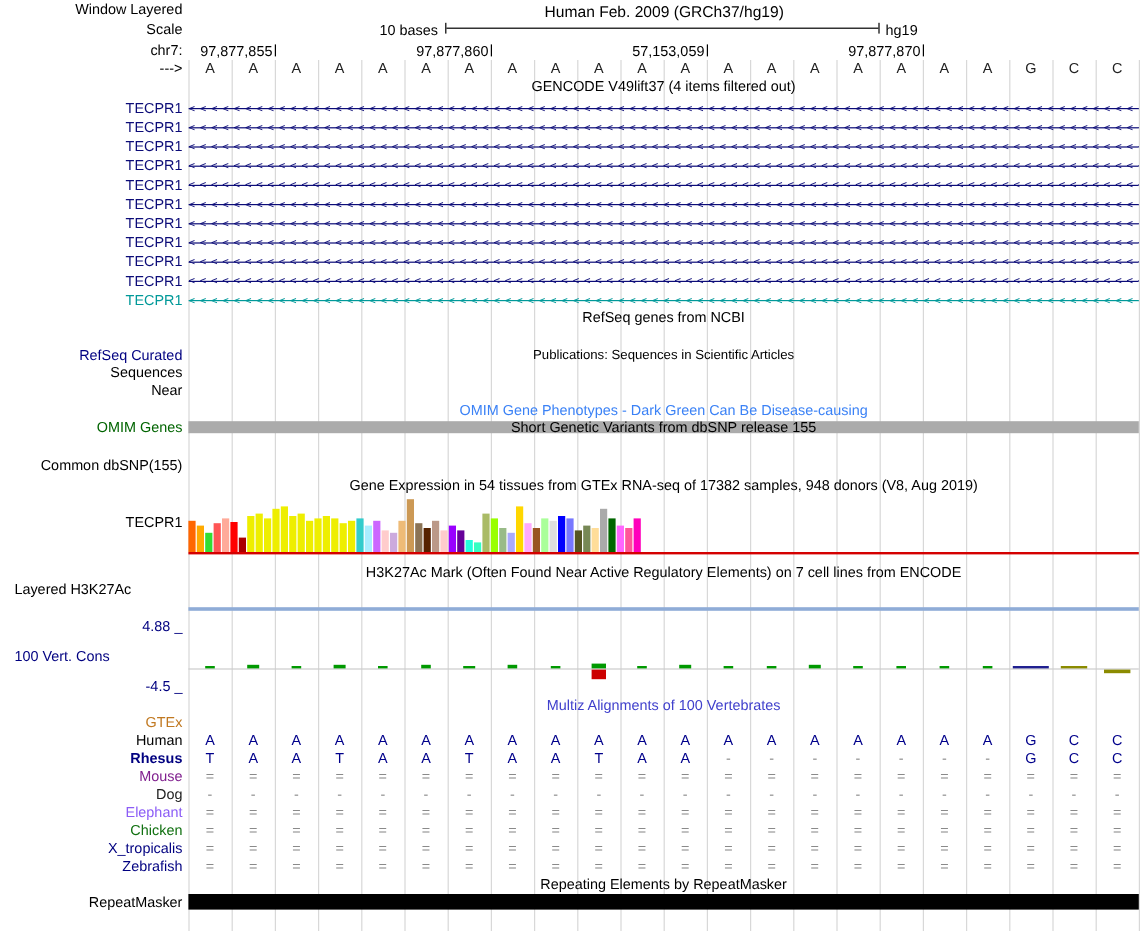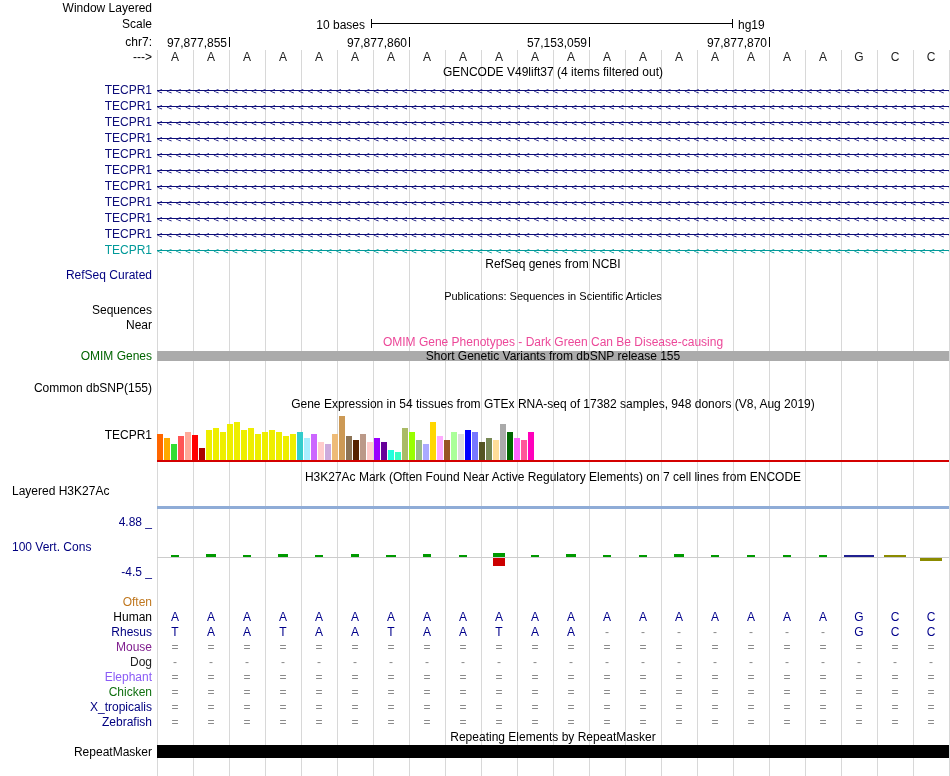--- a/index.html
+++ b/index.html
@@ -8,21 +8,21 @@
   .gridline{position:absolute;top:50px;bottom:0;width:1px;background:#d8d8d8}
   .lbl{position:absolute;font-size:12px;height:13px;line-height:13px;white-space:nowrap}
   .lbl.r{left:0;width:152px;text-align:right}
   .lbl.l{left:12px}
   .navy{color:#000080}
   .green{color:#006400}
   .orange{color:#c07820}
   .ttl{position:absolute;left:157px;right:1px;text-align:center;font-size:12px;height:13px;line-height:13px;white-space:nowrap}
   .ttl.small{font-size:11px}
   .ttl.blue{color:#4040cc}
-  .ttl.green{color:#ec4899}
+  .ttl.green{color:#3b82f6}
   .title-row{position:absolute;left:157px;right:0;top:2px;display:flex;justify-content:center;gap:20px;font-size:13px}
   .scale-text{position:absolute;top:18px;right:585px;font-size:12px}
   .scale-bar{position:absolute;left:371px;top:19px;width:360px;height:9px;border-left:1px solid #000;border-right:1px solid #000}
   .scale-line{position:absolute;left:0;right:0;top:4px;height:1px;background:#000}
   .scale-right{position:absolute;left:738px;top:18px;font-size:12px}
   .coord{position:absolute;top:36px;font-size:12px;white-space:nowrap}
   .ctick{position:absolute;top:37px;width:1px;height:10px;background:#000}
   .base{position:absolute;text-align:center;font-size:12px;line-height:13px;color:#222;white-space:nowrap}
   .generow{position:absolute;left:157px;width:792px;height:12px;overflow:hidden}
   .generow .arrows{position:absolute;left:0;top:0;font-family:"DejaVu Sans Mono",monospace;font-size:9px;line-height:12px;letter-spacing:4px;white-space:nowrap}
@@ -61,20 +61,21 @@
       <div class="gridline" style="left: 769px;"></div>
       <div class="gridline" style="left: 805px;"></div>
       <div class="gridline" style="left: 841px;"></div>
       <div class="gridline" style="left: 877px;"></div>
       <div class="gridline" style="left: 913px;"></div>
       <div class="gridline" style="left: 949px;"></div>
     </div>
 
   <div class="lbl r" style="top:2px">Window Layered</div>
   <div class="title-row">
+    <span>Human Feb. 2009 (GRCh37/hg19)</span>
   </div>
 
   <div class="lbl r" style="top:18px">Scale</div>
   <div class="scale-text">10 bases</div>
   <div class="scale-bar">
       <div class="scale-line"></div>
     </div>
   <div class="scale-right">hg19</div>
 
   <div class="lbl r" style="top:36px">chr7:</div>
@@ -168,21 +169,21 @@
         <div class="gline"></div>
       </div>
       <div class="lbl r" style="top: 244px; color: rgb(0, 153, 153);">TECPR1</div>
       <div class="generow" style="top: 245px; color: rgb(0, 153, 153);">
         <span class="arrows">&lt;&lt;&lt;&lt;&lt;&lt;&lt;&lt;&lt;&lt;&lt;&lt;&lt;&lt;&lt;&lt;&lt;&lt;&lt;&lt;&lt;&lt;&lt;&lt;&lt;&lt;&lt;&lt;&lt;&lt;&lt;&lt;&lt;&lt;&lt;&lt;&lt;&lt;&lt;&lt;&lt;&lt;&lt;&lt;&lt;&lt;&lt;&lt;&lt;&lt;&lt;&lt;&lt;&lt;&lt;&lt;&lt;&lt;&lt;&lt;&lt;&lt;&lt;&lt;&lt;&lt;&lt;&lt;&lt;&lt;&lt;&lt;&lt;&lt;&lt;&lt;&lt;&lt;&lt;&lt;&lt;&lt;&lt;&lt;&lt;&lt;&lt;&lt;&lt;&lt;</span>
         <div class="gline"></div>
       </div>
     </div>
 
   <div class="ttl" style="top:258px">RefSeq genes from NCBI</div>
-  <div class="lbl r navy" style="top:269px">RefSeq Curated</div>
+  <div class="lbl r navy" style="top:290px">RefSeq Curated</div>
 
   <div class="ttl small" style="top:290px">Publications: Sequences in Scientific Articles</div>
   <div class="lbl r" style="top:304px">Sequences</div>
   <div class="lbl r" style="top:319px">Near</div>
 
   <div class="ttl green" style="top:336px">OMIM Gene Phenotypes - Dark Green Can Be Disease-causing</div>
   <div class="lbl r green" style="top:350px">OMIM Genes</div>
   <div class="omim-bar"></div>
 
   <div class="ttl" style="top:350px">Short Genetic Variants from dbSNP release 155</div>
@@ -275,21 +276,22 @@
       <div class="cmark" style="left: 674px; width: 10px; height: 3px; background: rgb(0, 153, 0); top: 554px;"></div>
       <div class="cmark" style="left: 711px; width: 8px; height: 2px; background: rgb(0, 153, 0); top: 555px;"></div>
       <div class="cmark" style="left: 747px; width: 8px; height: 2px; background: rgb(0, 153, 0); top: 555px;"></div>
       <div class="cmark" style="left: 783px; width: 8px; height: 2px; background: rgb(0, 153, 0); top: 555px;"></div>
       <div class="cmark" style="left: 819px; width: 8px; height: 2px; background: rgb(0, 153, 0); top: 555px;"></div>
       <div class="cmark" style="left: 844px; width: 30px; height: 2px; background: rgb(32, 32, 144); top: 555px;"></div>
       <div class="cmark" style="left: 884px; width: 22px; height: 2px; background: rgb(139, 139, 0); top: 555px;"></div>
       <div class="cmark" style="left: 920px; width: 22px; height: 3px; background: rgb(139, 139, 0); top: 558px;"></div>
     </div>
 
-  <div class="lbl r orange" style="top:596px">Often</div>
+  <div class="ttl blue" style="top:582px">Multiz Alignments of 100 Vertebrates</div>
+  <div class="lbl r orange" style="top:596px">GTEx</div>
   <div id="multiz-rows">
       <div class="lbl r" style="top: 611px; color: rgb(0, 0, 0);">Human</div>
       <div class="base" style="left: 157px; width: 36px; top: 611px; color: rgb(0, 0, 139);">A</div>
       <div class="base" style="left: 193px; width: 36px; top: 611px; color: rgb(0, 0, 139);">A</div>
       <div class="base" style="left: 229px; width: 36px; top: 611px; color: rgb(0, 0, 139);">A</div>
       <div class="base" style="left: 265px; width: 36px; top: 611px; color: rgb(0, 0, 139);">A</div>
       <div class="base" style="left: 301px; width: 36px; top: 611px; color: rgb(0, 0, 139);">A</div>
       <div class="base" style="left: 337px; width: 36px; top: 611px; color: rgb(0, 0, 139);">A</div>
       <div class="base" style="left: 373px; width: 36px; top: 611px; color: rgb(0, 0, 139);">A</div>
       <div class="base" style="left: 409px; width: 36px; top: 611px; color: rgb(0, 0, 139);">A</div>
@@ -300,21 +302,21 @@
       <div class="base" style="left: 589px; width: 36px; top: 611px; color: rgb(0, 0, 139);">A</div>
       <div class="base" style="left: 625px; width: 36px; top: 611px; color: rgb(0, 0, 139);">A</div>
       <div class="base" style="left: 661px; width: 36px; top: 611px; color: rgb(0, 0, 139);">A</div>
       <div class="base" style="left: 697px; width: 36px; top: 611px; color: rgb(0, 0, 139);">A</div>
       <div class="base" style="left: 733px; width: 36px; top: 611px; color: rgb(0, 0, 139);">A</div>
       <div class="base" style="left: 769px; width: 36px; top: 611px; color: rgb(0, 0, 139);">A</div>
       <div class="base" style="left: 805px; width: 36px; top: 611px; color: rgb(0, 0, 139);">A</div>
       <div class="base" style="left: 841px; width: 36px; top: 611px; color: rgb(0, 0, 139);">G</div>
       <div class="base" style="left: 877px; width: 36px; top: 611px; color: rgb(0, 0, 139);">C</div>
       <div class="base" style="left: 913px; width: 36px; top: 611px; color: rgb(0, 0, 139);">C</div>
-      <div class="lbl r" style="top: 626px; color: rgb(0, 0, 128);">Rhesus</div>
+      <div class="lbl r" style="top: 626px; color: rgb(0, 0, 128); font-weight: bold;">Rhesus</div>
       <div class="base" style="left: 157px; width: 36px; top: 626px; color: rgb(0, 0, 139);">T</div>
       <div class="base" style="left: 193px; width: 36px; top: 626px; color: rgb(0, 0, 139);">A</div>
       <div class="base" style="left: 229px; width: 36px; top: 626px; color: rgb(0, 0, 139);">A</div>
       <div class="base" style="left: 265px; width: 36px; top: 626px; color: rgb(0, 0, 139);">T</div>
       <div class="base" style="left: 301px; width: 36px; top: 626px; color: rgb(0, 0, 139);">A</div>
       <div class="base" style="left: 337px; width: 36px; top: 626px; color: rgb(0, 0, 139);">A</div>
       <div class="base" style="left: 373px; width: 36px; top: 626px; color: rgb(0, 0, 139);">T</div>
       <div class="base" style="left: 409px; width: 36px; top: 626px; color: rgb(0, 0, 139);">A</div>
       <div class="base" style="left: 445px; width: 36px; top: 626px; color: rgb(0, 0, 139);">A</div>
       <div class="base" style="left: 481px; width: 36px; top: 626px; color: rgb(0, 0, 139);">T</div>

